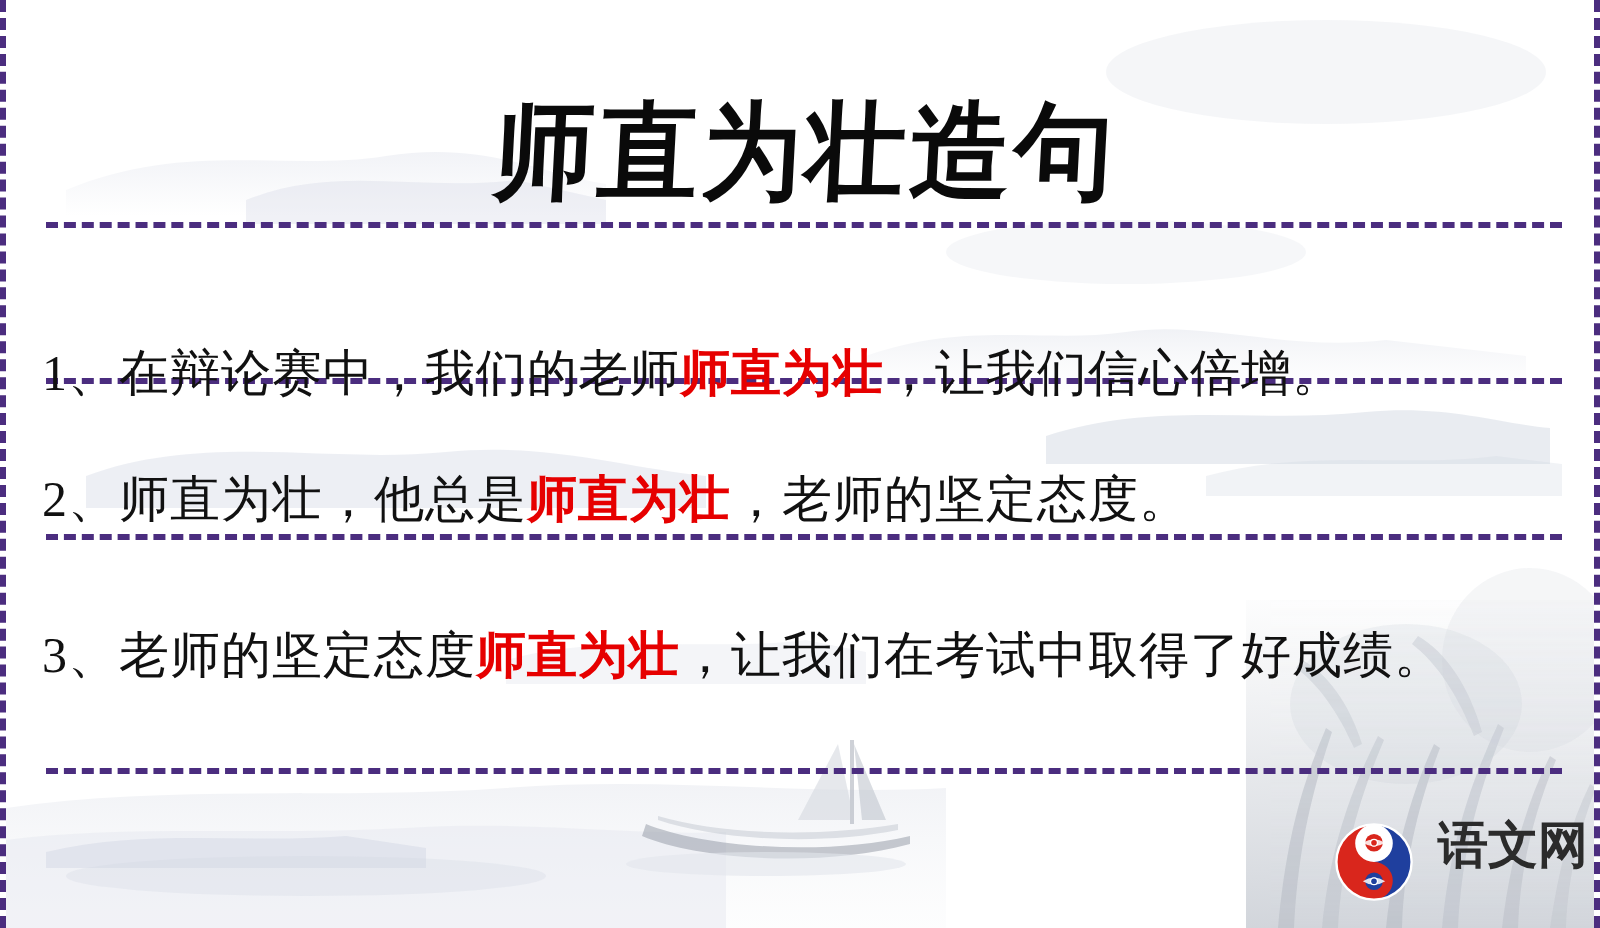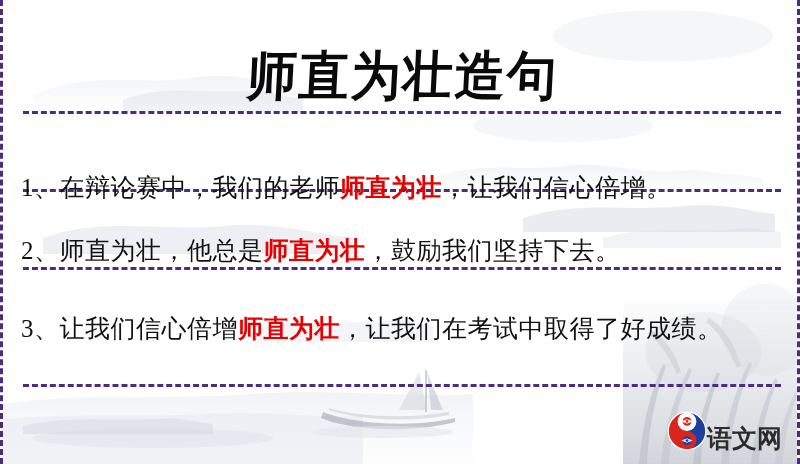--- a/index.html
+++ b/index.html
@@ -93,22 +93,22 @@
     color: #e60000;
     font-weight: 700;
   }
 
   
   #logo {
     position: absolute;
     left: 664px;
     top: 411px;
     display: flex;
-    align-items: flex-end;
-    gap: 0;
+    align-items: flex-start;
+    gap: 12px;
     z-index: 3;
   }
   #logo .mark {
     width: 40px;
     height: 40px;
     flex: 0 0 40px;
   }
   #logo .wordmark {
     font-family: "Liberation Sans", "DejaVu Sans", sans-serif;
     font-size: 25px;
@@ -198,25 +198,25 @@
     <div class="rule rule-1"></div>
     <div class="rule rule-2"></div>
     <div class="rule rule-3"></div>
     <div class="rule rule-4"></div>
 
     <p class="sentence s1">
       <span>1、</span><span>在辩论赛中，我们的老师</span><span class="kw">师直为壮</span><span>，让我们信心倍增。</span>
     </p>
 
     <p class="sentence s2">
-      <span>2、</span><span>师直为壮，他总是</span><span class="kw">师直为壮</span><span>，鼓励我们坚持下去。</span>
+      <span>2、</span><span>师直为壮，他总是</span><span class="kw">师直为壮</span><span>，老师的坚定态度。</span>
     </p>
 
     <p class="sentence s3">
-      <span>3、</span><span>让我们信心倍增</span><span class="kw">师直为壮</span><span>，让我们在考试中取得了好成绩。</span>
+      <span>3、</span><span>老师的坚定态度</span><span class="kw">师直为壮</span><span>，让我们在考试中取得了好成绩。</span>
     </p>
 
   </div>
 
   <div id="logo">
     <svg class="mark" viewBox="0 0 100 100" aria-hidden="true">
       <circle cx="50" cy="50" r="47" fill="#ffffff"></circle>
       <path d="M50 3 a47 47 0 0 1 0 94 a23.5 23.5 0 0 1 0 -47 a23.5 23.5 0 0 0 0 -47 Z" fill="#1f3f9e"></path>
       <path d="M50 3 a47 47 0 0 0 0 94 a23.5 23.5 0 0 0 0 -47 a23.5 23.5 0 0 1 0 -47 Z" fill="#d9261c"></path>
       <circle cx="50" cy="26" r="11" fill="#d9261c"></circle>

